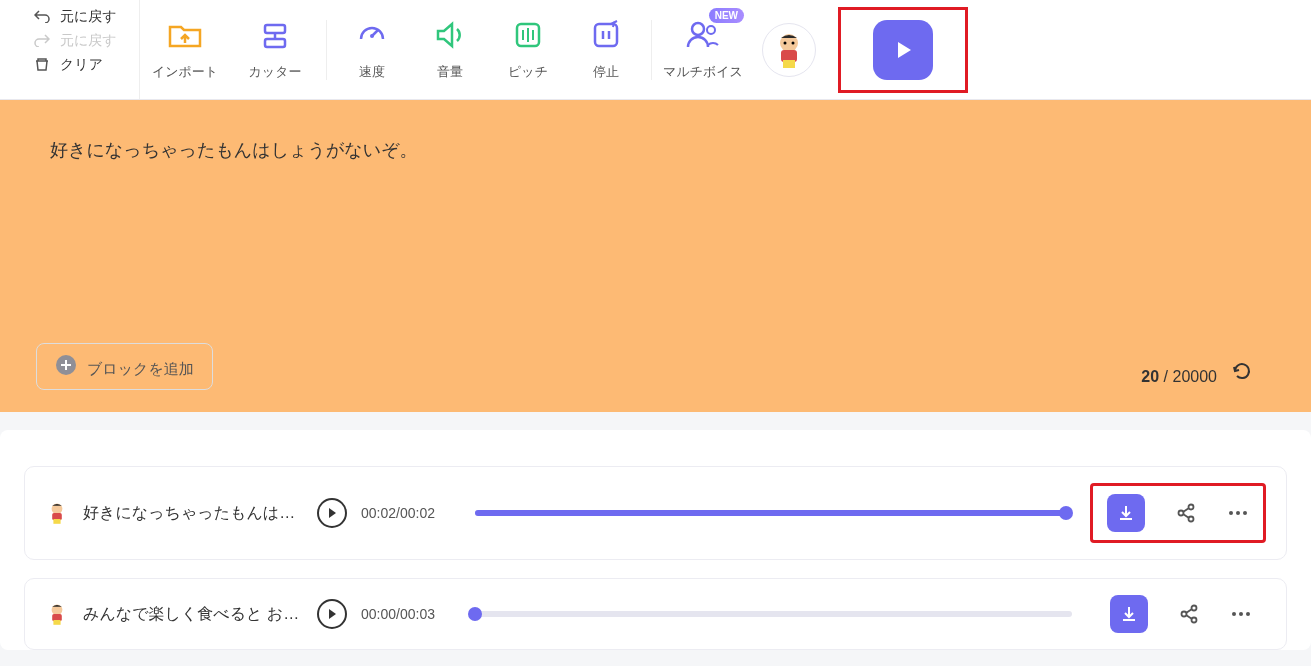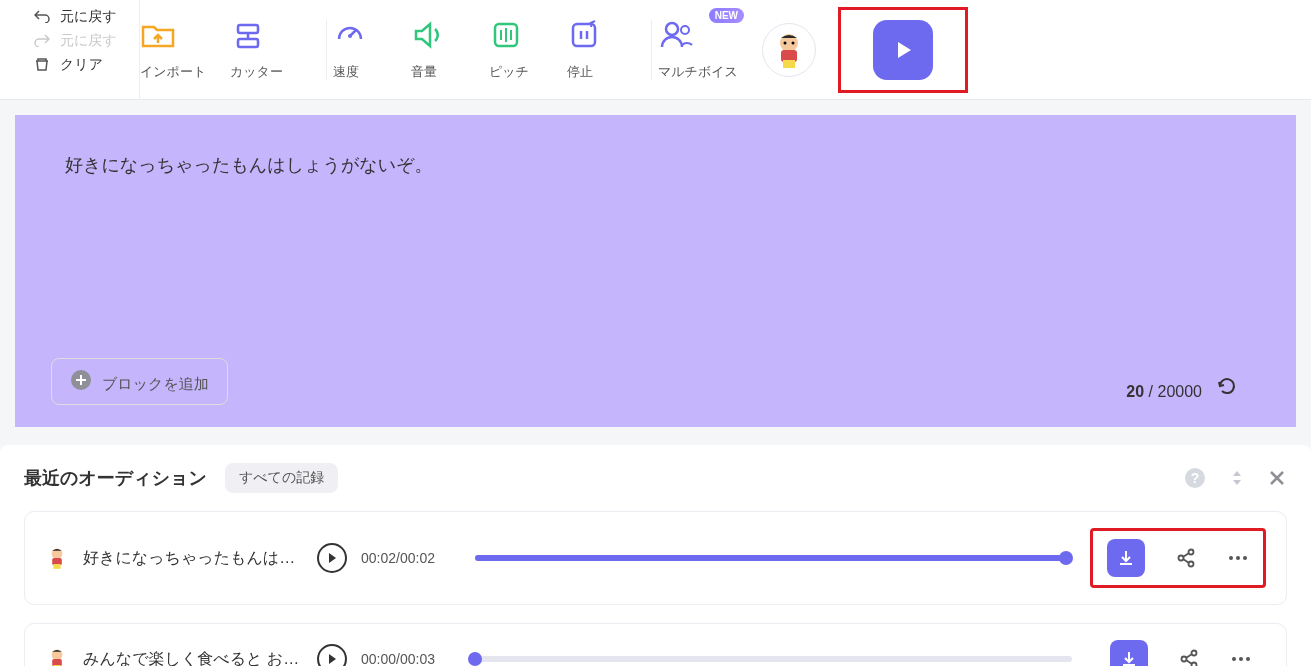--- a/index.html
+++ b/index.html
@@ -2,29 +2,29 @@
 <html><head>
 <meta charset="utf-8">
 <style>
 *{box-sizing:border-box;margin:0;padding:0;font-family:"Hiragino Sans","Meiryo",sans-serif}
 body{background:#f5f6f8;width:1311px;height:666px;overflow:hidden}
 .toolbar{background:#fff;height:100px;display:flex;align-items:center;border-bottom:1px solid #e8e8ee;position:relative}
 .left-actions{width:140px;padding:8px 0 8px 34px;border-right:1px solid #eee;height:100%;display:flex;flex-direction:column;justify-content:flex-start;gap:6px}
 .act{display:flex;align-items:center;gap:10px;font-size:14px;color:#333;cursor:pointer}
 .act.disabled{color:#c9c9c9}
 .tool-group{display:flex;align-items:center;height:100%}
-.tool{display:flex;flex-direction:column;justify-content:center;width:78px;height:100%;cursor:pointer;gap:8px;position:relative}
+.tool{display:flex;flex-direction:column;align-items:center;justify-content:center;width:78px;height:100%;cursor:pointer;gap:8px;position:relative}
 .tool.wide{width:90px}
 .tool-lbl{font-size:13px;color:#555}
 .divider{width:1px;height:60px;background:#eee;margin:0 6px}
 .new-badge{position:absolute;top:8px;right:4px;background:linear-gradient(90deg,#8b7cff,#a98dff);color:#fff;font-size:10px;font-weight:700;padding:2px 6px;border-radius:9px}
 .avatar-circle{width:54px;height:54px;border-radius:50%;border:1px solid #e5e5ef;display:flex;align-items:center;justify-content:center;cursor:pointer;margin:0 14px}
 .play-big{width:60px;height:60px;border-radius:14px;background:#6e6af0;display:flex;align-items:center;justify-content:center;cursor:pointer}
 .play-big-wrap{border:3px solid #e01b24;padding:10px 32px;margin-left:8px}
-.editor-panel{background:#c4b5fd;margin:15px;height:312px;position:relative}
+.editor-panel{background:#fdba74;margin:0;height:312px;position:relative}
 .editor-text{position:absolute;top:38px;left:50px;font-size:18px;color:#333}
 .add-block{position:absolute;bottom:22px;left:36px;display:flex;align-items:flex-end;gap:10px;border:1px solid #ddd;border-radius:8px;padding:10px 18px;cursor:pointer;font-size:15px;color:#555}
 .char-count{position:absolute;bottom:26px;right:58px;font-size:16px;color:#333;display:flex;align-items:flex-end;gap:14px}
 .char-count .cur{font-weight:600}
 .audition{background:#fff;margin-top:18px;border-radius:8px;padding:18px 24px 0}
 .aud-head{display:flex;align-items:center;gap:18px}
 .aud-title{font-size:18px;font-weight:700;color:#333}
 .aud-filter{background:#f0f0f4;border-radius:8px;padding:6px 14px;font-size:14px;color:#555;cursor:pointer}
 .aud-head-right{margin-left:auto;display:flex;align-items:center;gap:20px}
 .icon-btn{color:#bfc2cc;cursor:pointer;display:flex}
@@ -167,43 +167,20 @@
       <span class="cur">20</span><span> / </span><span>20000</span>
     </span>
     <span><svg width="22" height="22" viewBox="0 0 22 22">
           <path d="M4 11 A7 7 0 1 1 6 16" fill="none" stroke="#333" stroke-width="2"></path>
           <path d="M3 7 L4 11 L8 10" fill="none" stroke="#333" stroke-width="2"></path>
         </svg></span>
   </div>
 </div>
 
 <div class="audition">
-  <div class="aud-head">
-    <div class="aud-title">最近のオーディション</div>
-    <div class="aud-filter">すべての記録</div>
-    <div class="aud-head-right">
-      <span class="icon-btn">
-          <svg width="24" height="24" viewBox="0 0 24 24">
-            <circle cx="12" cy="12" r="10" fill="#d7d9e0"></circle>
-            <text x="12" y="17" text-anchor="middle" fill="#fff" font-size="14" font-weight="700">?</text>
-          </svg>
-        </span>
-      <span class="icon-btn">
-          <svg width="20" height="20" viewBox="0 0 20 20">
-            <path d="M10 3 L6 8 H14 Z M10 17 L6 12 H14 Z" fill="#c5c8d2"></path>
-          </svg>
-        </span>
-      <span class="icon-btn">
-          <svg width="20" height="20" viewBox="0 0 20 20">
-            <line x1="4" y1="4" x2="16" y2="16" stroke="#8f8f97" stroke-width="2.5"></line>
-            <line x1="16" y1="4" x2="4" y2="16" stroke="#8f8f97" stroke-width="2.5"></line>
-          </svg>
-        </span>
-    </div>
-  </div>
 
   <div class="track">
     <span class="mini-avatar"><svg width="24" height="24" viewBox="0 0 40 40">
           <circle cx="20" cy="13" r="9" fill="#f5c99b"></circle>
           <path d="M12 8 Q20 2 28 8" fill="#2a2a2a"></path>
           <rect x="12" y="20" width="16" height="12" rx="3" fill="#d94a4a"></rect>
           <rect x="14" y="30" width="12" height="8" fill="#f5d94a"></rect>
         </svg></span>
     <div class="track-title">好きになっちゃったもんはし...</div>
     <div class="play-small">

